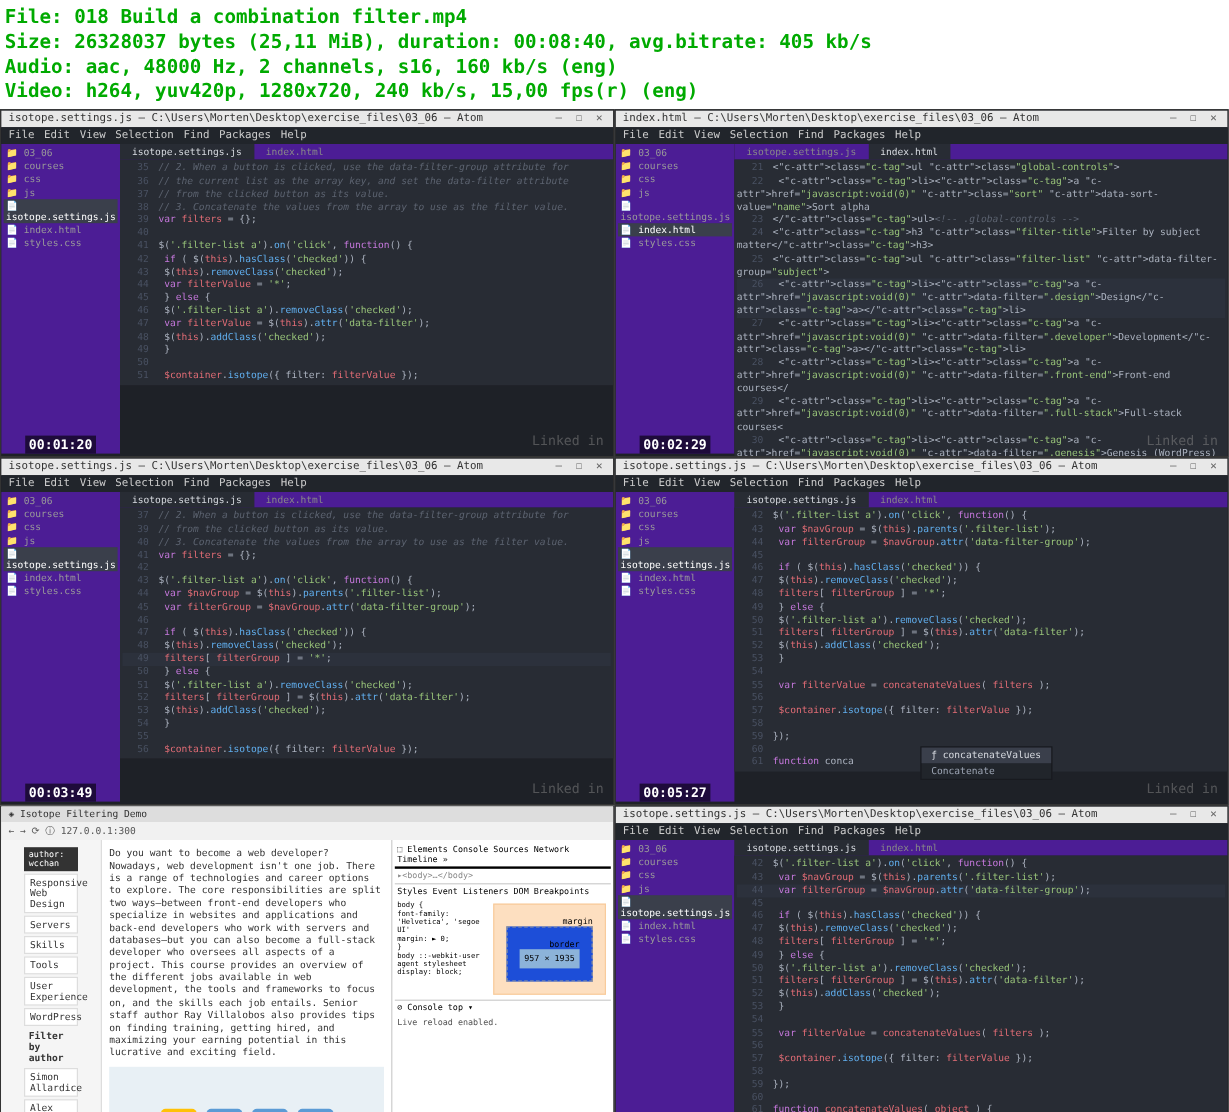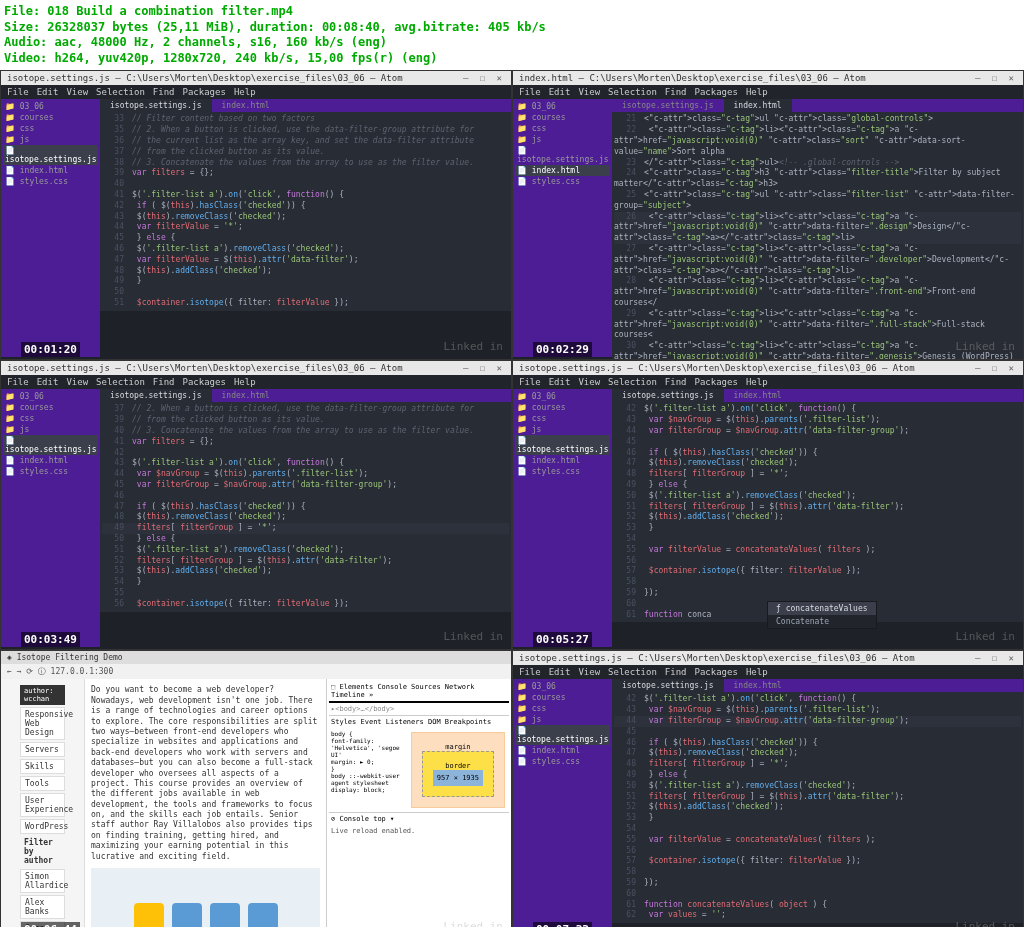--- a/index.html
+++ b/index.html
@@ -1,16 +1,16 @@
 <!DOCTYPE html>
 <html><head>
 <meta charset="utf-8">
 <style>
 body{margin:0;background:#fff;font-family:Consolas,monospace;font-size:9px;width:1024px;height:927px}
-.meta{background:#fff;color:#0a0;padding:4px;font-size:12px;font-weight:bold;line-height:1.3}
+.meta{background:#fff;color:#0a0;padding:4px;font-size:16px;font-weight:bold;line-height:1.3}
 .grid{display:grid;grid-template-columns:1fr 1fr;grid-template-rows:290px 290px 290px}
 .cell{position:relative;border:1px solid #333;background:#1e2127;overflow:hidden}
 .ts{position:absolute;bottom:2px;left:20px;color:#fff;background:rgba(0,0,0,.6);padding:1px 3px;font-size:11px;font-weight:bold;z-index:10}
 .linked{position:absolute;bottom:6px;right:8px;color:#888;font-size:11px;opacity:.5}
 .titlebar{background:#e8e8e8;color:#333;padding:2px 6px;font-size:9px;display:flex;justify-content:space-between}
 .titlebar .btns{letter-spacing:3px;color:#666}
 .menubar{background:#21252b;color:#ccc;padding:2px 6px;font-size:9px}
 .menubar span{margin-right:8px}
 .editor{display:flex;height:calc(100% - 30px)}
 .sidebar{width:95px;background:#4c1d95;color:#999;font-size:8px;padding:2px}
@@ -26,22 +26,22 @@
 .c-str{color:#98c379}
 .c-fn{color:#61afef}
 .c-var{color:#e06c75}
 .c-this{color:#e06c75}
 .hl{background:#2c313c}
 .browser{background:#fff;display:flex;font-size:9px;height:100%}
 .bside{width:75px;background:#f5f5f5;padding:4px;border-right:1px solid #ddd}
 .bside div{background:#fff;border:1px solid #ddd;padding:2px 4px;margin:2px 15px;font-size:8px;color:#333}
 .bmain{flex:1;padding:6px;color:#333;font-size:8px}
 .dev{width:180px;background:#fff;border-left:1px solid #ccc;font-size:7px;padding:2px}
-.dev .box{border:1px solid #f8cb9c;background:#fddfc0;margin:4px;padding:10px;text-align:center;font-size:7px}
-.dev .inner{border:1px dashed #999;background:#fde047;padding:10px}
+.dev .box{border:1px solid #f8cb9c;background:#fddfc0;margin:4px;padding:10px;text-align:right;font-size:7px}
+.dev .inner{border:1px dashed #999;background:#1d4ed8;padding:10px}
 .dev .core{background:#8cb3d9;padding:4px}
 .autocomplete{background:#21252b;border:1px solid #181a1f;position:absolute}
 .autocomplete div{padding:2px 8px;color:#9da5b4;font-size:8px}
 .autocomplete .sel{background:#3a3f4b;color:#d7dae0}
 .filterby{font-weight:bold;font-size:10px;margin:4px 0;color:#333}
 .ill{background:#e8f0f5;height:100px;margin-top:6px;display:flex;align-items:center;justify-content:center;gap:8px}
 .ill div{width:30px;height:30px;background:#5b9bd5;border-radius:4px}
 </style>
 </head>
 <body>
@@ -70,21 +70,20 @@
           <div class="sel">    📄 isotope.settings.js</div>
           <div>  📄 index.html</div>
           <div>  📄 styles.css</div>
 </div>
 <div style="flex:1">
 <div class="tabs">
             <div class="tab act">isotope.settings.js</div>
             <div class="tab">index.html</div>
           </div>
 <div class="code" id="code1">
-            <div><span class="gutter">33</span><span class="c-com">// Filter content based on two factors</span></div>
             <div><span class="gutter">35</span><span class="c-com">// 2. When a button is clicked, use the data-filter-group attribute for</span></div>
             <div><span class="gutter">36</span><span class="c-com">//    the current list as the array key, and set the data-filter attribute</span></div>
             <div><span class="gutter">37</span><span class="c-com">//    from the clicked button as its value.</span></div>
             <div><span class="gutter">38</span><span class="c-com">// 3. Concatenate the values from the array to use as the filter value.</span></div>
             <div><span class="gutter">39</span><span class="c-kw">var</span> <span class="c-var">filters</span> = {};</div>
             <div><span class="gutter">40</span></div>
             <div><span class="gutter">41</span>$(<span class="c-str">'.filter-list a'</span>).<span class="c-fn">on</span>(<span class="c-str">'click'</span>, <span class="c-kw">function</span>() {</div>
             <div><span class="gutter">42</span>    <span class="c-kw">if</span> ( $(<span class="c-this">this</span>).<span class="c-fn">hasClass</span>(<span class="c-str">'checked'</span>)) {</div>
             <div><span class="gutter">43</span>        $(<span class="c-this">this</span>).<span class="c-fn">removeClass</span>(<span class="c-str">'checked'</span>);</div>
             <div><span class="gutter">44</span>        <span class="c-kw">var</span> <span class="c-var">filterValue</span> = <span class="c-str">'*'</span>;</div>

